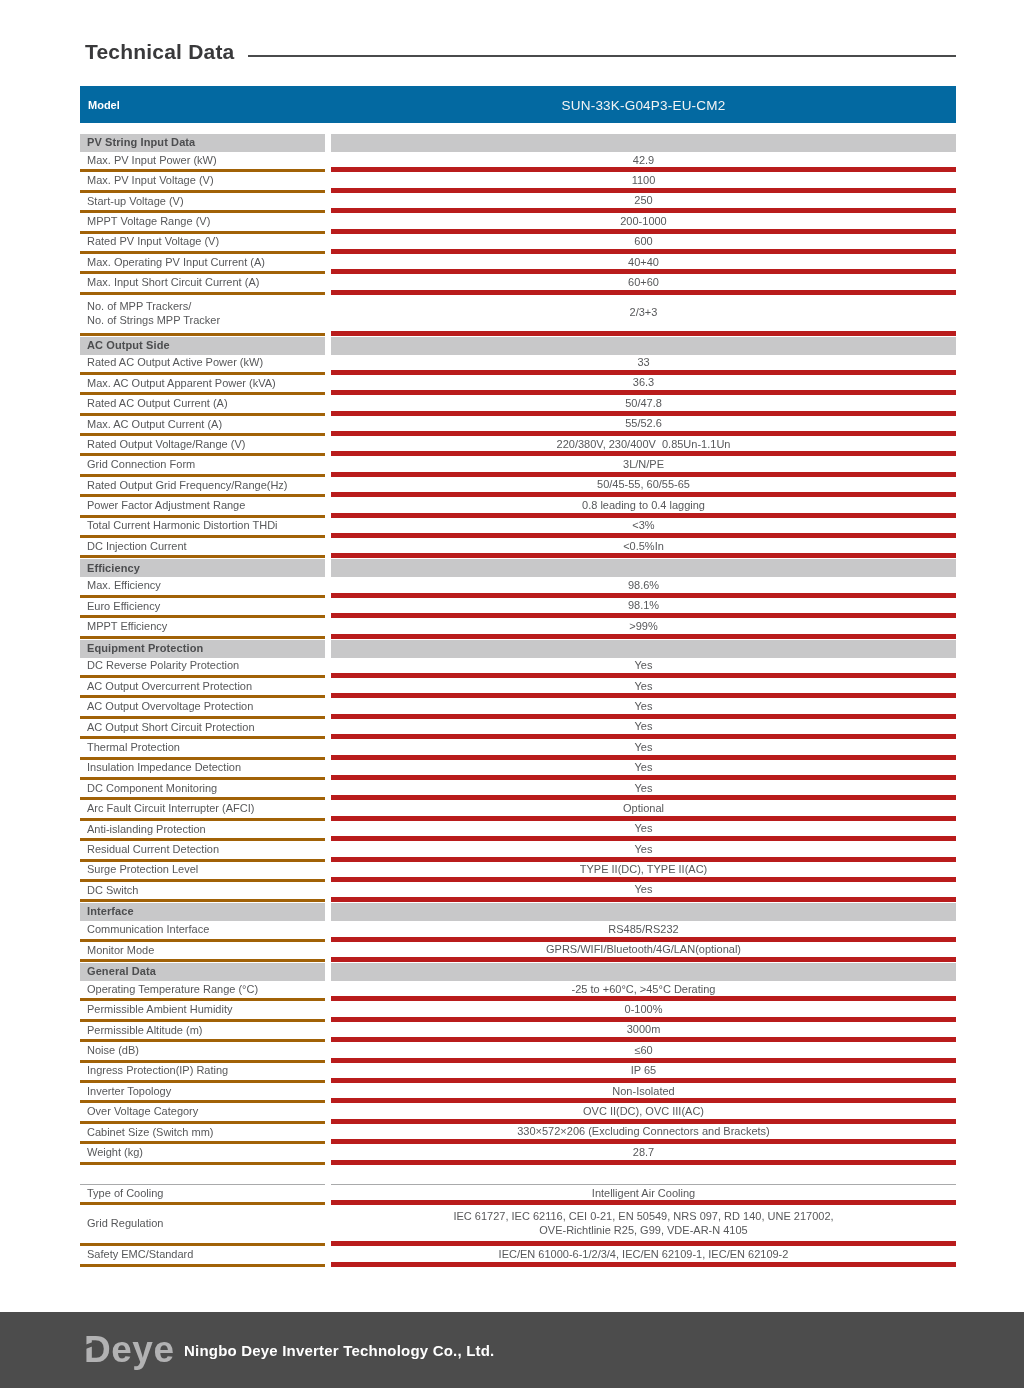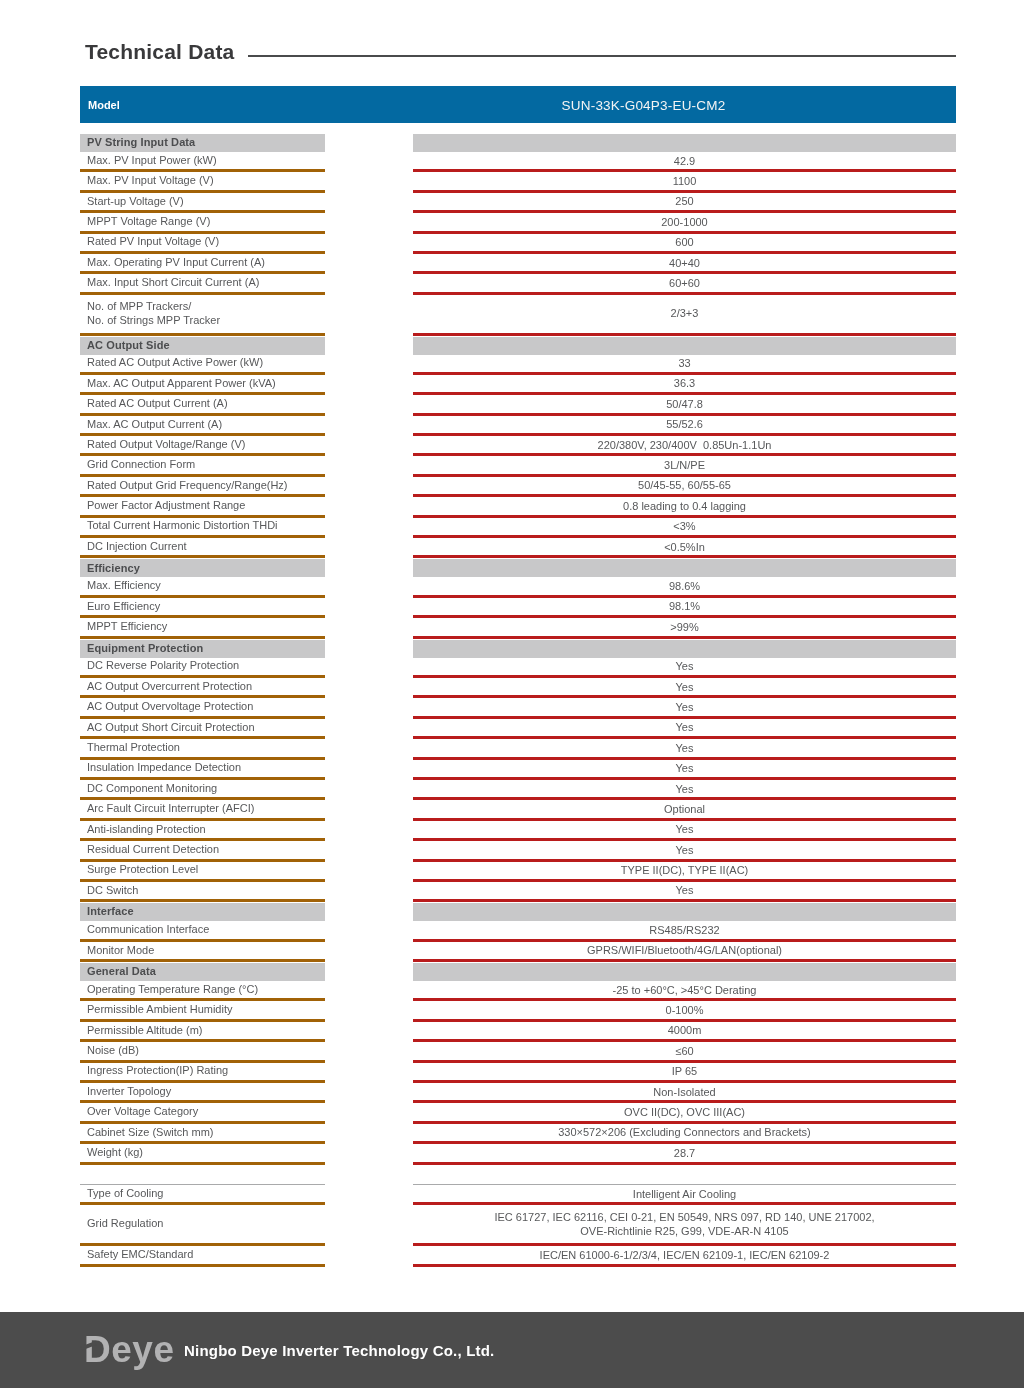--- a/index.html
+++ b/index.html
@@ -20,29 +20,29 @@
 
   
   .model-bar { position:relative; margin-top:22px; height:37px; background:#0369a1; }
   .model-label { position:absolute; left:8px; top:50%; transform:translateY(-50%);
                  color:#ffffff; font-size:11px; font-weight:bold; }
   .model-value { position:absolute; left:251px; width:625px; top:50%; transform:translateY(-50%);
                  text-align:center; color:#f4f4f4; font-size:13.5px; letter-spacing:0.2px; }
 
   
   .spec-table { margin-top:11px; }
-  .trow { display:flex; height:20.4px;gap:41px; }
+  .trow { display:flex; height:20.4px; }
   .trow.h2 { height:40.8px; }
   .trow.section { height:18px; margin-top:1px; }
   .cl { width:245px; height:100%; display:flex; align-items:center; padding-left:7px;
         border-bottom:3px solid #a16207; font-size:11px; line-height:1.25;
         color:#57585a; white-space:pre-line; }
   .cg { width:6px; height:100%; background:#ffffff; }
   .cv { flex:1; height:100%; display:flex; align-items:center; justify-content:center;
-        text-align:center; border-bottom:3px solid #b91c1c; font-size:11px; line-height:1.3;
+        text-align:center; border-bottom:5px solid #b91c1c; font-size:11px; line-height:1.3;
         color:#57585a; white-space:pre-line; }
   .section .cl, .section .cv { background:#c8c8c9; border-bottom:none;
         color:#4c4d4f; font-weight:bold; letter-spacing:0.1px; }
   .spacer .cl, .spacer .cv { border-bottom:1px solid #a9aaab; }
 
   
   .footer { position:absolute; left:0; bottom:0; width:1024px; height:76px; background:#4c4c4c;text-align:center; }
   .logo { position:absolute; left:84px; top:50%; transform:translateY(-52%);
           color:#b2b2b3; font-size:37px; font-weight:bold; letter-spacing:0.5px; line-height:1; }
   .logo-notch { position:absolute; left:-3px; top:13px; width:15px; height:4px;
@@ -278,21 +278,21 @@
         <div class="cv">-25 to +60°C, &gt;45°C Derating</div>
       </div>
       <div class="trow">
         <div class="cl">Permissible Ambient Humidity</div>
         <div class="cg"></div>
         <div class="cv">0-100%</div>
       </div>
       <div class="trow">
         <div class="cl">Permissible Altitude (m)</div>
         <div class="cg"></div>
-        <div class="cv">4000m</div>
+        <div class="cv">3000m</div>
       </div>
       <div class="trow">
         <div class="cl">Noise (dB)</div>
         <div class="cg"></div>
         <div class="cv">≤60</div>
       </div>
       <div class="trow">
         <div class="cl">Ingress Protection(IP) Rating</div>
         <div class="cg"></div>
         <div class="cv">IP 65</div>

